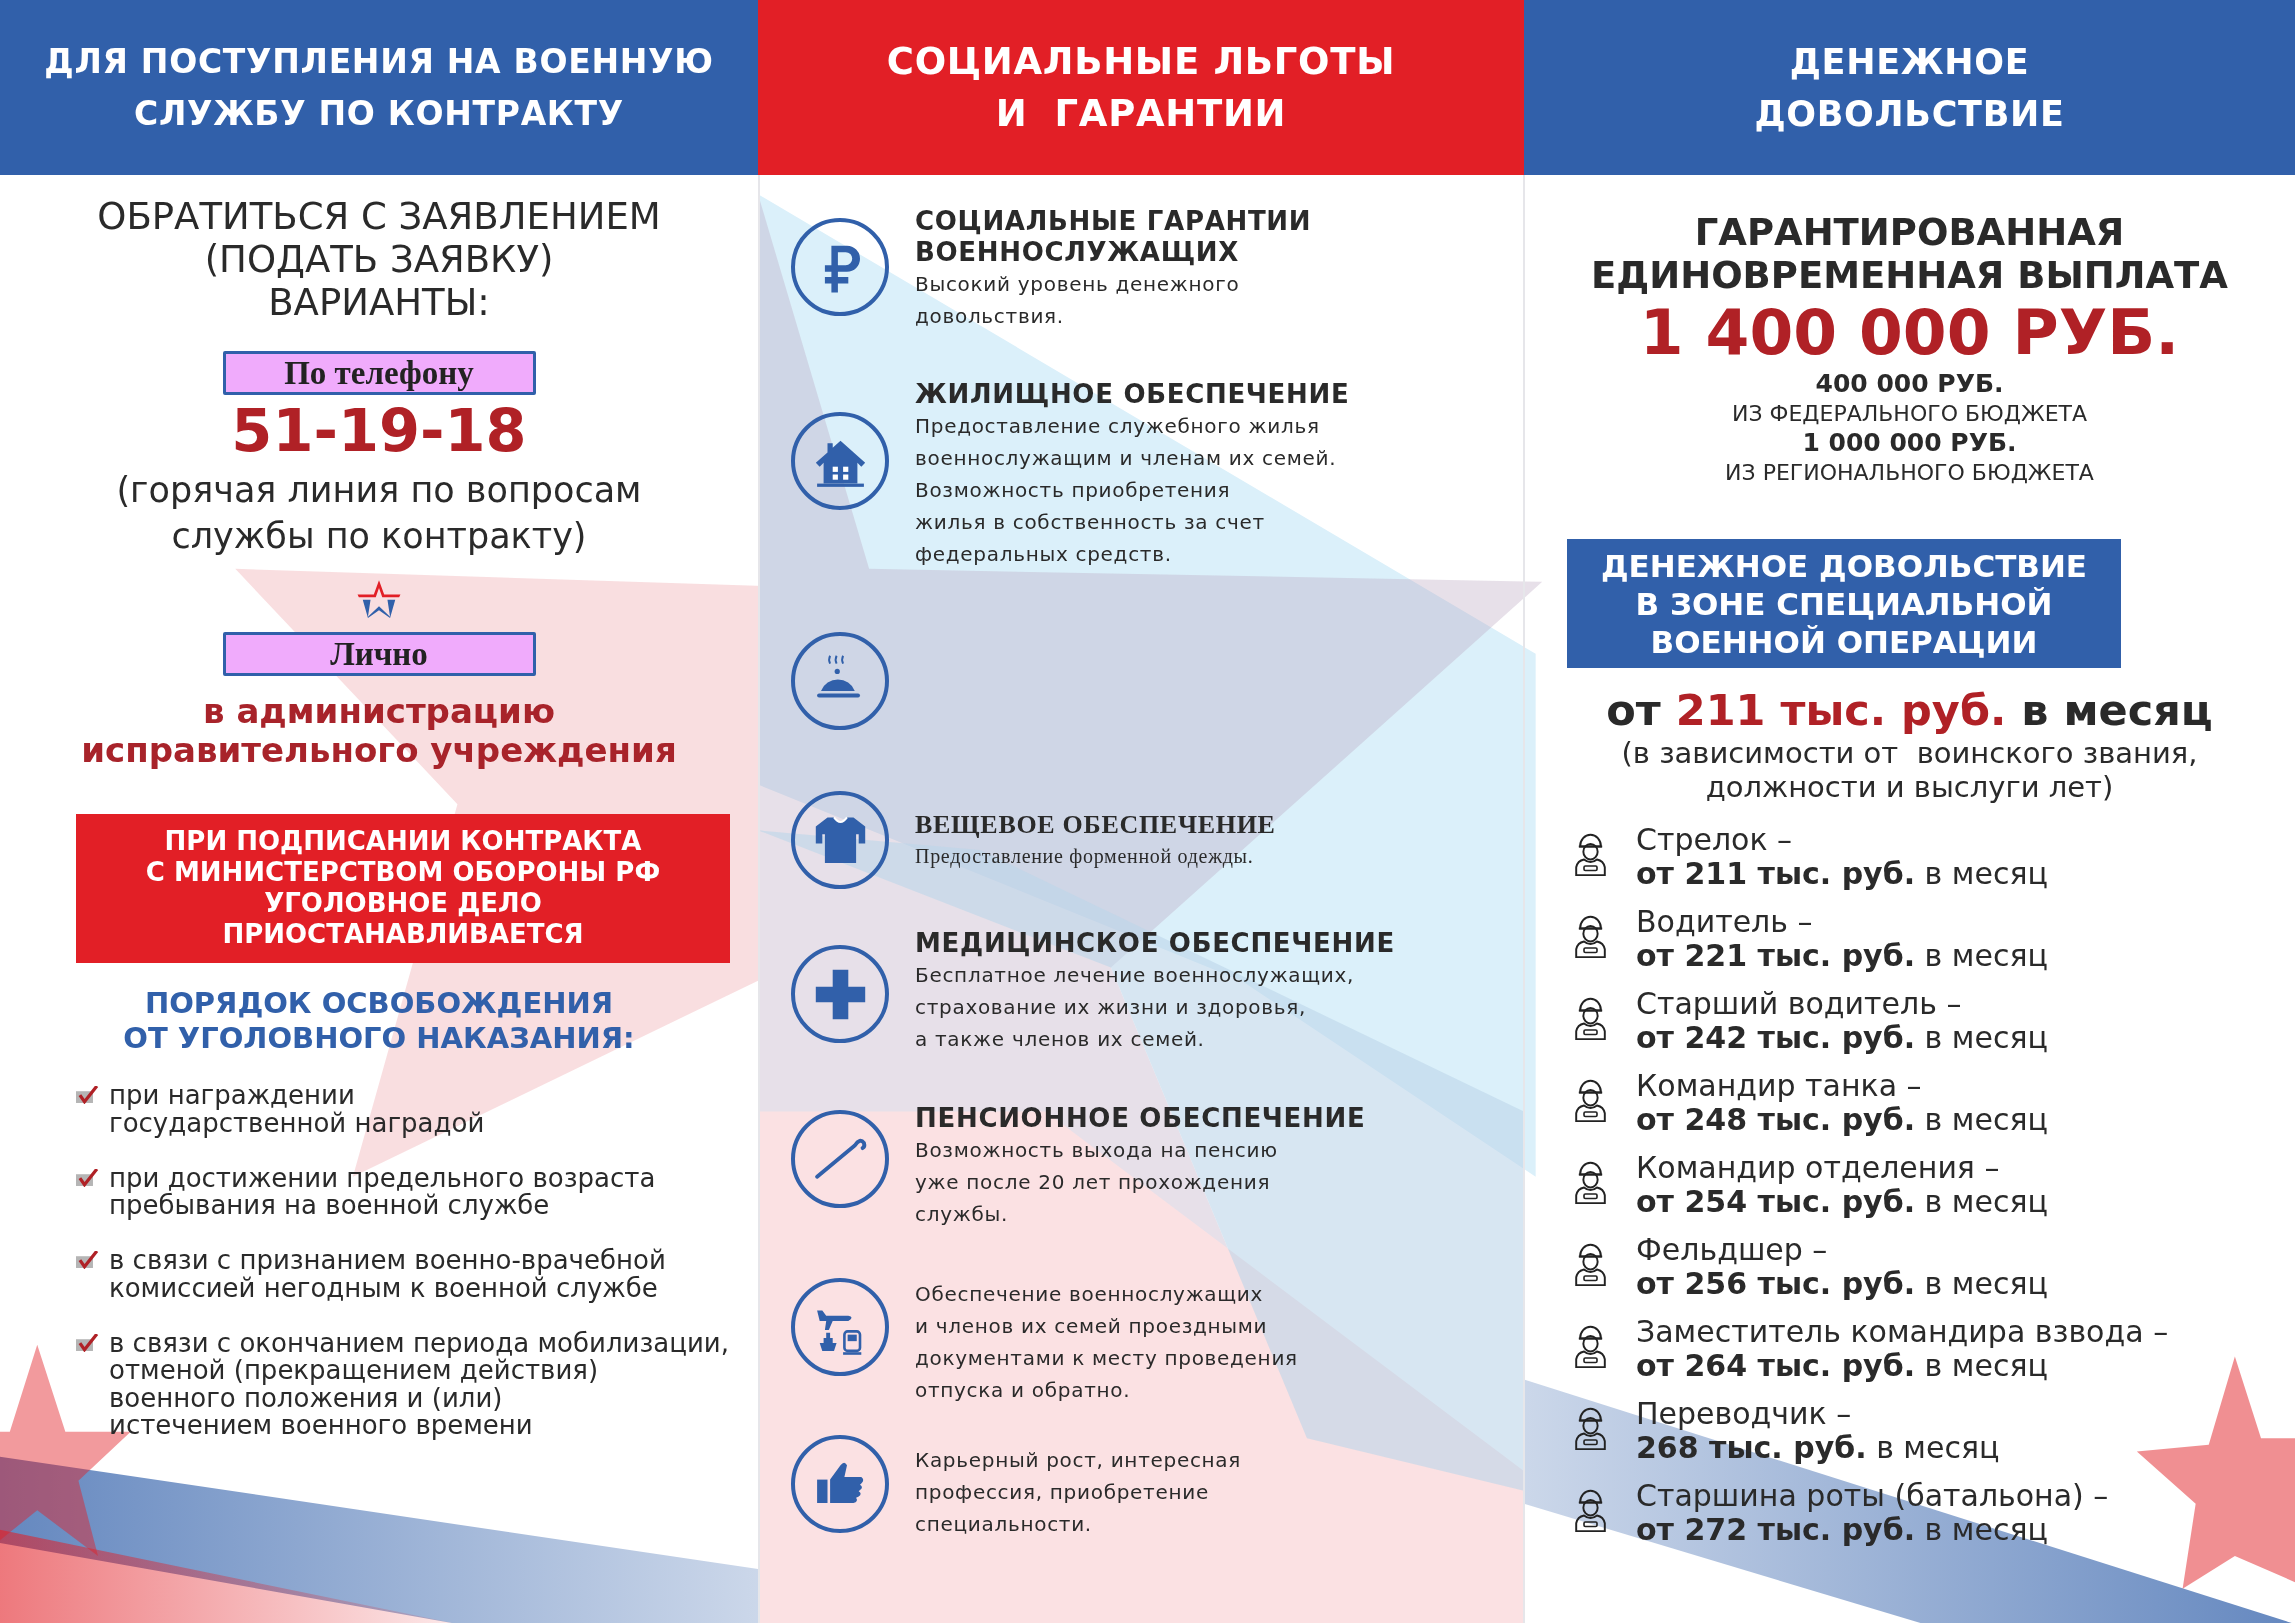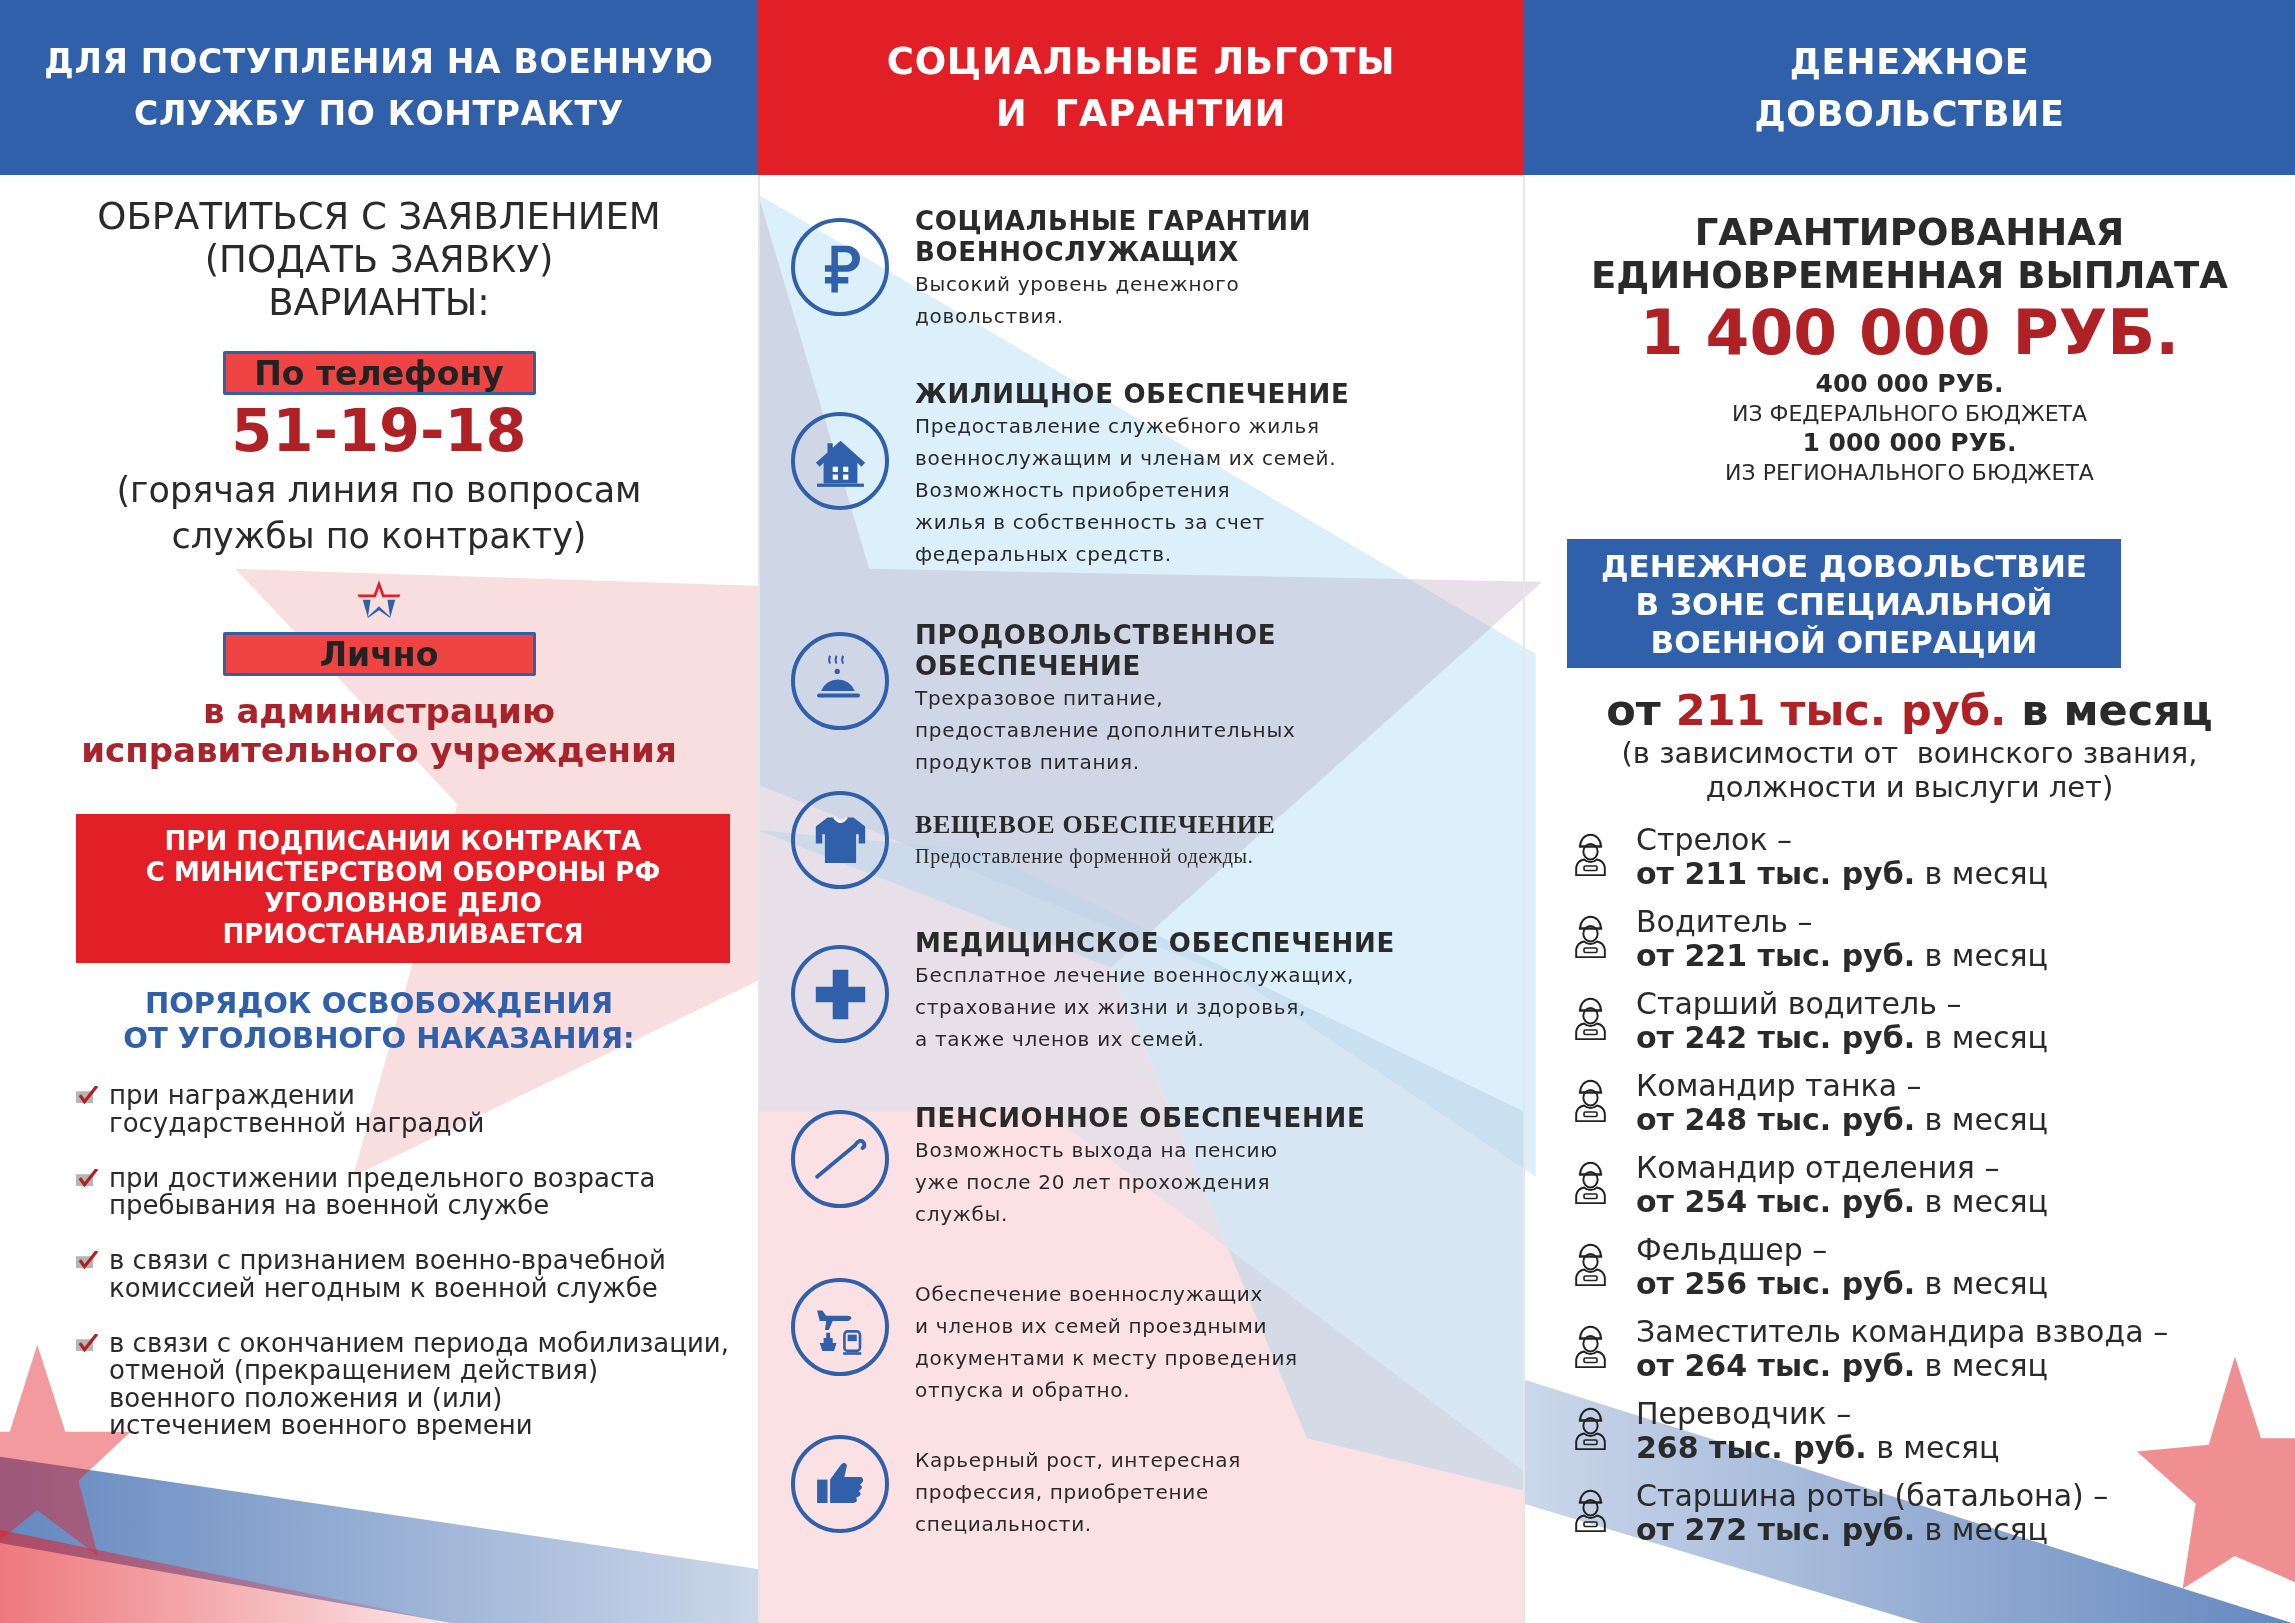--- a/index.html
+++ b/index.html
@@ -15,21 +15,21 @@
     .divider { position: absolute; top: 175px; width: 2px; height: 1449px; background: #e6e6ea; z-index: 1; }
 
     .hdr { height: 175px; display: flex; align-items: center; justify-content: center; text-align: center;
       color: #fff; font-weight: bold; font-size: 33px; line-height: 52px; letter-spacing: 0.7px; }
     .hdr.blue { background: #3160aa; }
     .hdr.red { background: #e21f26; font-size: 37px; }
 
     
     .apply-title { text-align: center; font-size: 37px; line-height: 43px; margin-top: 19.6px; color: #2a2a2a; }
     .boxlabel { margin: 0 auto; width: 307px; height: 38px; border: 3.9px solid #3160aa; border-radius: 2px;
-      display: flex; align-items: center; justify-content: center; font-weight: bold; font-size: 33px; color: #222; background: #ef4444; }
+      display: flex; align-items: center; justify-content: center; font-weight: bold; font-size: 33px; color: #222; background: #f0abfc; font-family: Liberation Serif, serif; }
     .phone { text-align: center; color: #b02126; font-weight: bold; font-size: 59px; line-height: 72px; }
     .hotline { text-align: center; font-size: 35px; line-height: 46px; color: #2a2a2a; }
     .star-logo { display: block; margin: 19.6px auto 14.4px; width: 46px; height: 39px; }
     .admin { text-align: center; color: #a8232a; font-weight: bold; font-size: 34px; line-height: 39px; margin-top: 15.7px; }
     .redbox { margin: 44px 0 0 76px; width: 654px; height: 149px; background: #e21f26; color: #fff;
       font-weight: bold; font-size: 26px; line-height: 31px; text-align: center; display: flex; flex-direction: column; justify-content: center; }
     .release-title { text-align: center; color: #3160aa; font-weight: bold; font-size: 29px; line-height: 35px; margin-top: 23.5px; }
     .checklist { margin: 26px 0 0 76px; padding: 0; list-style: none; }
     .checklist li { position: relative; padding-left: 33px; font-size: 26px; line-height: 27.5px; margin-bottom: 27.5px; color: #2a2a2a; }
     .chk { position: absolute; left: 0; top: 3.9px; width: 23.5px; height: 18.3px; }
@@ -209,27 +209,20 @@
 
   <div class="benefit" style="top:620px;">
     <div class="b-icon">
       <svg viewBox="0 0 100 100">
           <path d="M34,12 q-3,6 0,12 M44,12 q-3,6 0,12 M54,12 q-3,6 0,12" stroke="#3160aa" stroke-width="3" fill="none"></path>
           <circle cx="45" cy="36" r="4" fill="#3160aa"></circle>
           <path d="M20,66 A28,28 0 0 1 72,66 Z" fill="#3160aa"></path>
           <rect x="14" y="70" width="66" height="6" rx="3" fill="#3160aa"></rect>
         </svg>
     </div>
-    <div class="b-text">
-      <div class="b-title">ПРОДОВОЛЬСТВЕННОЕ</div>
-      <div class="b-title">ОБЕСПЕЧЕНИЕ</div>
-      <div class="b-desc">Трехразовое питание,</div>
-      <div class="b-desc">предоставление дополнительных</div>
-      <div class="b-desc">продуктов питания.</div>
-    </div>
   </div>
 
   <div class="benefit" style="top:809px;font-family:Liberation Serif, serif;">
     <div class="b-icon" style="margin-top:-18.3px;">
       <svg viewBox="0 0 100 100">
           <path d="M30,16 L40,16 Q50,28 60,16 L70,16 L88,30 L88,56 L78,56 L78,42 L74,42 L74,86 L26,86 L26,42 L22,42 L22,56 L12,56 L12,30 Z" fill="#3160aa"></path>
           <path d="M40,16 Q50,30 60,16" stroke="#fff" stroke-width="3" fill="none"></path>
         </svg>
     </div>
     <div class="b-text">

